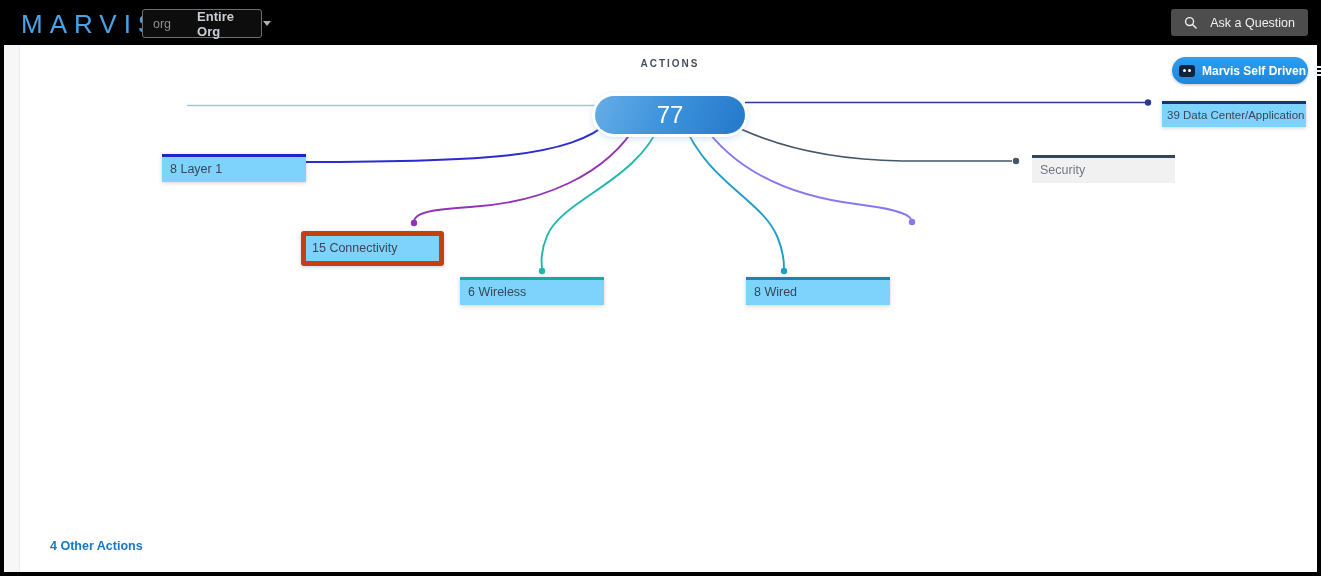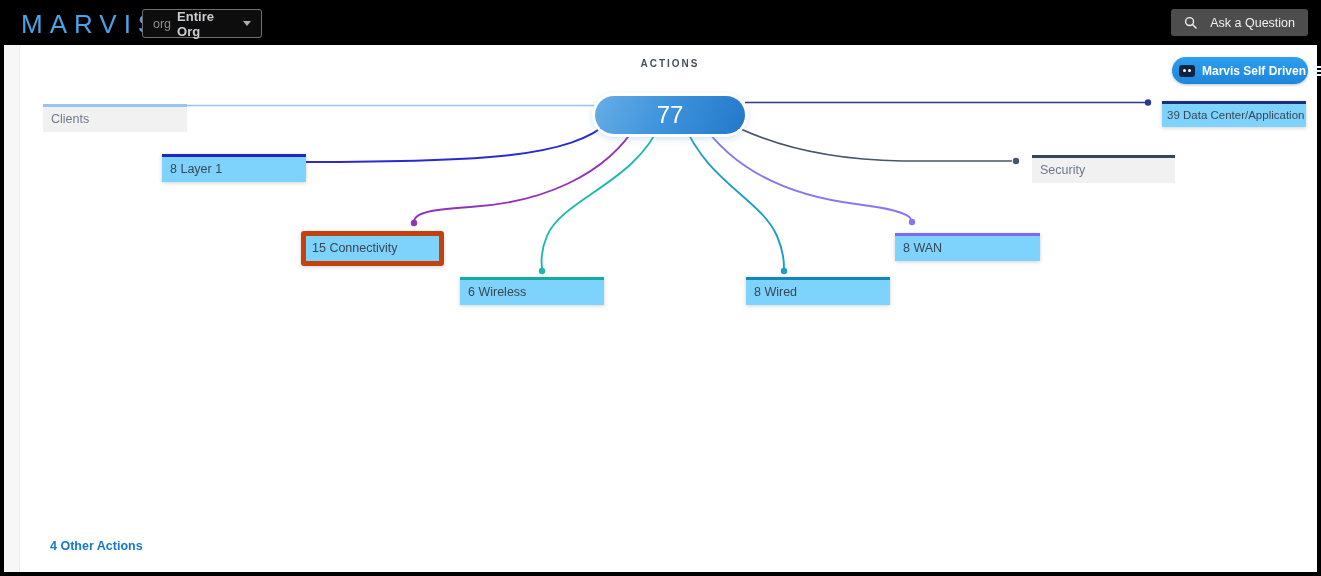--- a/index.html
+++ b/index.html
@@ -6,21 +6,21 @@
   html,body { width:1321px; height:576px; }
   body { font-family: "Liberation Sans", "DejaVu Sans", sans-serif; background:#000; }
   #app { position:relative; width:1321px; height:576px; background:#000; overflow:hidden; }
 
   
   .topbar { position:absolute; left:0; top:0; width:100%; height:45px; background:#000; }
   .logo { position:absolute; left:21px; top:9px; font-size:26px; font-weight:300;
           letter-spacing:7px; color:#4aa3e6; }
   .org-select { position:absolute; left:142px; top:9px; width:120px; height:29px;
           border:1px solid #6f6f6f; border-radius:3px; background:#0d0d0d;
-          display:flex; align-items:center; padding:0 10px; cursor:pointer; }
+          display:flex; align-items:center; padding:0 10px; cursor:pointer;gap:20px; }
   .org-prefix { color:#8f8f8f; font-size:12.5px; margin-right:6px; }
   .org-value  { color:#c9ced4; font-size:13px; font-weight:600; }
   .caret-down { width:0; height:0; margin-left:9px; border-left:4px solid transparent;
           border-right:4px solid transparent; border-top:5px solid #aab0b6; }
   .ask-btn { position:absolute; right:13px; top:9px; height:27px; background:#4d4d4d;
           border:none; border-radius:3px; color:#f0f0f0; font-size:12.5px;
           display:flex; align-items:center; gap:13px; padding:0 13px; cursor:pointer;
           font-family:inherit; }
 
   
@@ -140,37 +140,31 @@
             <i></i>
             <i></i>
           </span>
       </button>
 
       <div class="chart-title">ACTIONS</div>
       <div class="root-node">
         <span class="root-count">77</span>
       </div>
 
-      <div class="node-box nb-clients disabled">
-        <span class="lbl">Clients</span>
-      </div>
       <div class="node-box nb-layer1">
         <span class="lbl">8 Layer 1</span>
       </div>
       <div class="node-box nb-connectivity">
         <span class="lbl">15 Connectivity</span>
       </div>
       <div class="node-box nb-wireless">
         <span class="lbl">6 Wireless</span>
       </div>
       <div class="node-box nb-wired">
         <span class="lbl">8 Wired</span>
-      </div>
-      <div class="node-box nb-wan">
-        <span class="lbl">8 WAN</span>
       </div>
       <div class="node-box nb-security disabled">
         <span class="lbl">Security</span>
       </div>
       <div class="node-box nb-datacenter">
         <span class="lbl">39 Data Center/Application</span>
       </div>
 
       <a class="other-actions">4 Other Actions</a>
 

